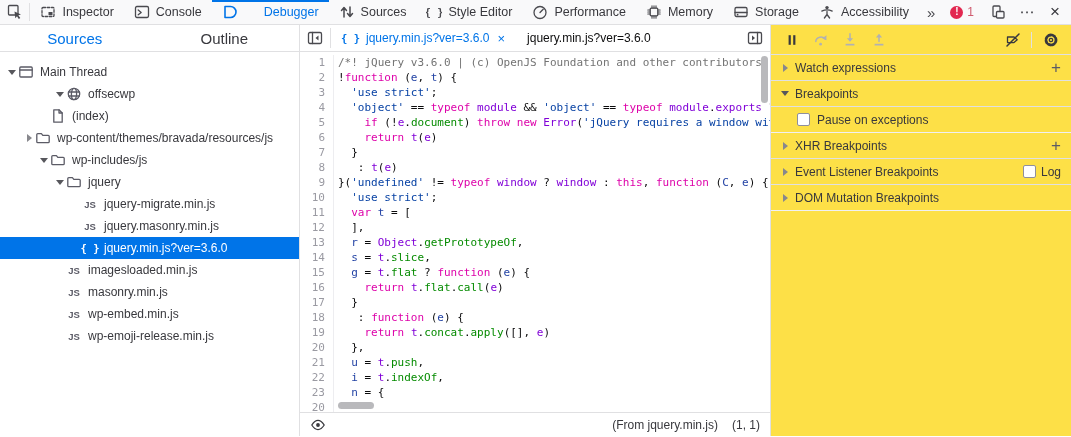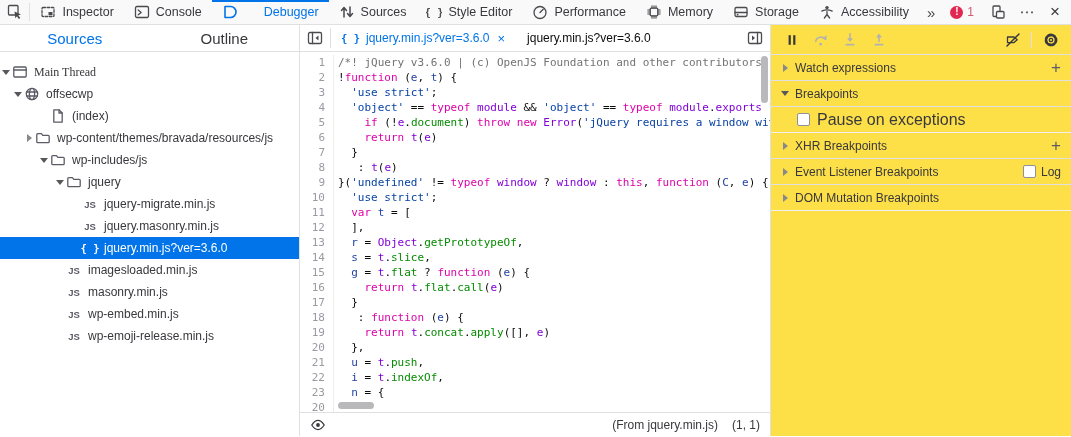--- a/index.html
+++ b/index.html
@@ -75,21 +75,21 @@
   .rp-toolbar{height:30px; border-bottom:1px solid var(--border); display:flex; align-items:center; padding:0 6px;}
   .cmd{width:29px; height:24px; display:flex; align-items:center; justify-content:center;}
   .cmd.dis{color:var(--dis);} .cmd.en{color:#38383d;}
   .rp-spacer{flex:1;}
   .rp-sep{width:1px; height:16px; background:var(--border); margin:0 4px;}
   .rp-row{height:26px; display:flex; align-items:center; padding:0 10px 0 8px;
     font-size:12px; color:var(--txt); border-bottom:1px solid var(--border);}
   .rp-row .twisty{margin-right:4px;}
   .rp-row .plus{margin-left:auto; font-size:17px; font-weight:300; color:var(--icon); line-height:1;}
   .rp-sub{height:26px; display:flex; align-items:center; padding-left:26px;
-    font-size:16px; color:var(--txt); border-bottom:1px solid var(--border-light);}
+    font-size:12px; color:var(--txt); border-bottom:1px solid var(--border-light);}
   .checkbox{width:13px; height:13px; border:1px solid #8f8f9d; border-radius:2px; background:#fff; flex:none;}
   .rp-sub .checkbox{margin-right:7px;}
   .log-wrap{margin-left:auto; display:flex; align-items:center; gap:5px;}
 </style>
 </head>
 <body>
 
 <div class="toolbar">
   <div class="tb-btn" id="picker-btn">
       <svg width="16" height="16" viewBox="0 0 16 16" fill="none" stroke="currentColor" stroke-width="1.3" stroke-linecap="round" stroke-linejoin="round">
@@ -198,31 +198,31 @@
 </div>
 
 <div class="main">
 
   <div class="left">
     <div class="left-tabs">
       <div class="left-tab active">Sources</div>
       <div class="left-tab">Outline</div>
     </div>
     <div class="tree" id="source-tree">
-        <div class="tree-row" style=" font-family: Liberation Serif, serif;">
+        <div class="tree-row" style="padding-left: 6px;">
           <span class="twisty open"></span>
           <span class="tree-ico">
             <svg width="16" height="16" viewBox="0 0 16 16" fill="none" stroke="currentColor" stroke-width="1.3" stroke-linecap="round" stroke-linejoin="round">
               <rect x="1.8" y="3" width="12.4" height="10" rx="1"></rect>
               <path d="M1.8 6 H14.2"></path>
             </svg>
           </span>
           <span>Main Thread</span>
         </div>
-        <div class="tree-row" style="padding-left: 12px;">
+        <div class="tree-row" style="padding-left: 34px; margin-left: 20px;">
           <span class="twisty open"></span>
           <span class="tree-ico">
             <svg width="16" height="16" viewBox="0 0 16 16" fill="none" stroke="currentColor" stroke-width="1.3" stroke-linecap="round" stroke-linejoin="round">
               <circle cx="8" cy="8" r="5.7"></circle>
               <ellipse cx="8" cy="8" rx="2.6" ry="5.7"></ellipse>
               <path d="M2.6 6 H13.4 M2.6 10 H13.4"></path>
             </svg>
           </span>
           <span>offsecwp</span>
         </div>

